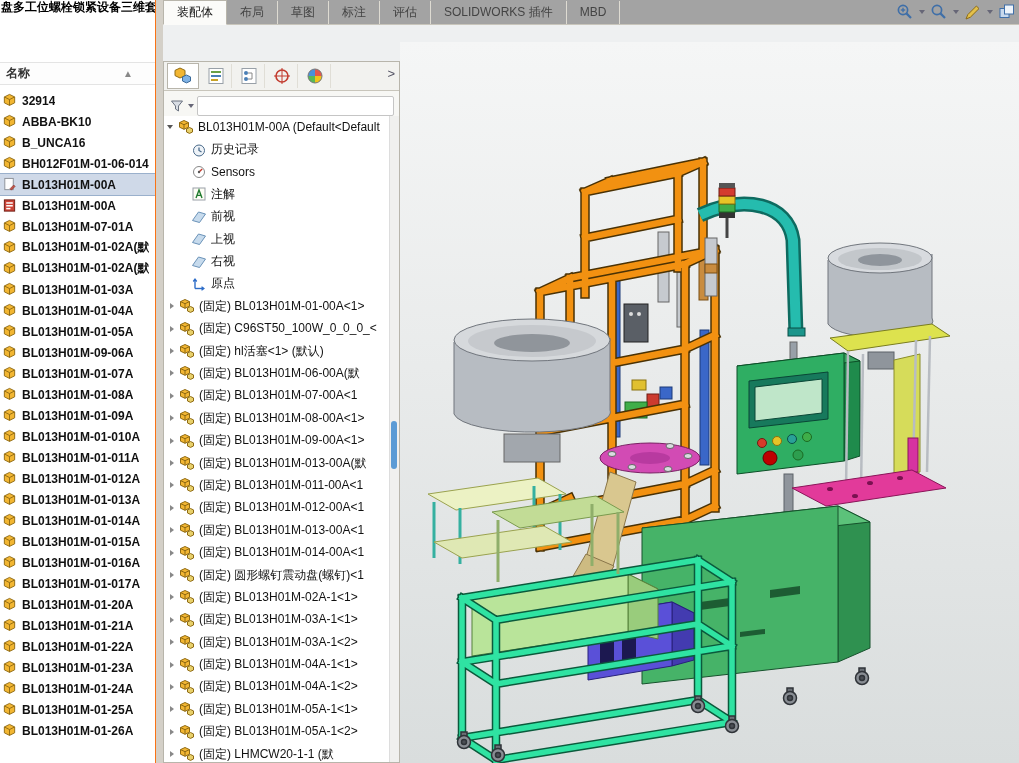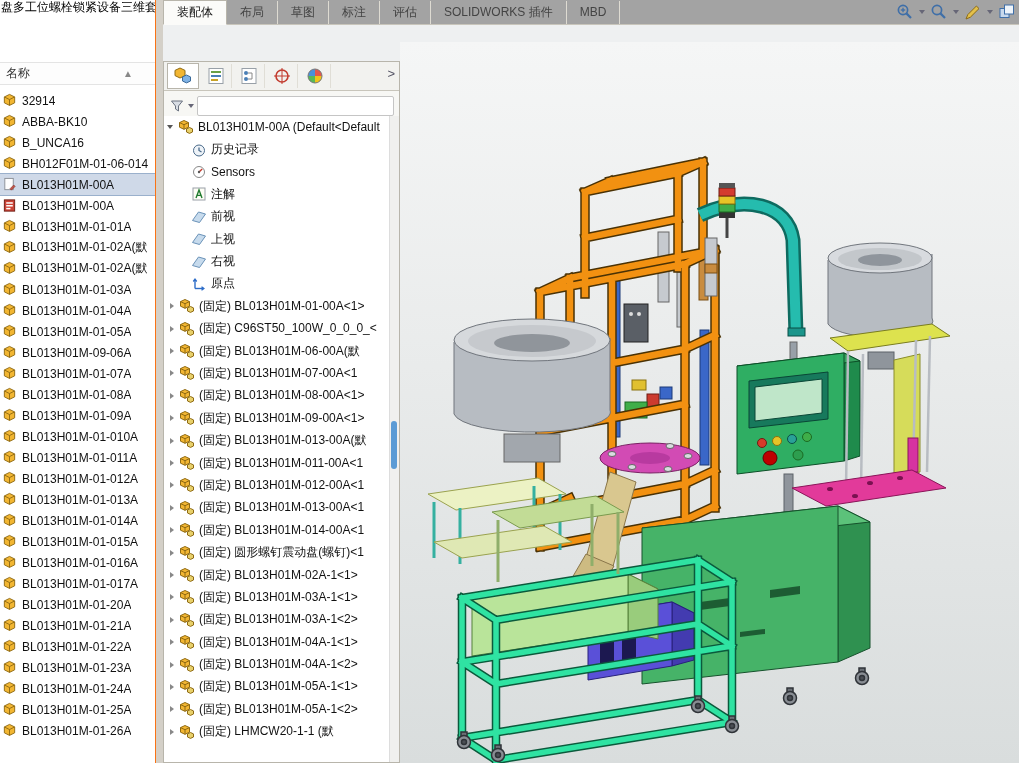--- a/index.html
+++ b/index.html
@@ -1,19 +1,19 @@
 <!DOCTYPE html>
 <html><head>
 <meta charset="utf-8">
 <style>
   html,body{margin:0;padding:0;}
   body{width:1019px;height:763px;overflow:hidden;position:relative;
        font-family:"Liberation Sans",sans-serif;background:#d4d0c8;font-size:12px;color:#111;}
   
-  #leftpanel{position:absolute;left:0;top:0;width:155px;height:763px;background:#fff;border-right:6px solid #f97316;overflow:hidden;}
+  #leftpanel{position:absolute;left:0;top:0;width:155px;height:763px;background:#fff;border-right:6px solid #f97316;overflow:hidden;font-weight:bold;}
   .lp-title{height:16px;line-height:15px;font-size:12px;white-space:nowrap;overflow:hidden;padding-left:1px;color:#000;}
   .lp-header{position:absolute;top:62px;left:0;right:0;height:21px;line-height:21px;border-top:1px solid #e4e4e4;border-bottom:1px solid #e4e4e4;color:#333;padding-left:6px;background:#fdfdfd;}
   .lp-sort{float:right;margin-right:22px;color:#888;font-size:10px;}
   #lp-list{position:absolute;top:90px;left:0;right:0;bottom:0;overflow:hidden;}
   .lp-row{height:21px;display:flex;align-items:center;padding-left:2px;white-space:nowrap;}
   .lp-row.selected{background:#cfd9e8;outline:1px solid #9ab0cc;}
   .lp-ic{width:15px;height:15px;margin-right:5px;flex:none;}
   .lp-ic svg{width:15px;height:15px;display:block;}
   .lp-label{overflow:hidden;}
   
@@ -135,21 +135,21 @@
         <span class="lp-label">BL013H01M-00A</span>
       </div>
       <div class="lp-row">
         <span class="lp-ic">
           <svg viewBox="0 0 16 16">
             <polygon points="8,1.5 13.5,4.2 13.5,10.5 8,13.2 2.5,10.5 2.5,4.2" fill="#f2b632" stroke="#8f6a12"></polygon>
             <polyline points="2.5,4.2 8,7 13.5,4.2" fill="none" stroke="#8f6a12"></polyline>
             <line x1="8" y1="7" x2="8" y2="13.2" stroke="#8f6a12"></line>
           </svg>
         </span>
-        <span class="lp-label">BL013H01M-01-01A</span>
+        <span class="lp-label">BL013H01M-07-01A</span>
       </div>
       <div class="lp-row">
         <span class="lp-ic">
           <svg viewBox="0 0 16 16">
             <polygon points="8,1.5 13.5,4.2 13.5,10.5 8,13.2 2.5,10.5 2.5,4.2" fill="#f2b632" stroke="#8f6a12"></polygon>
             <polyline points="2.5,4.2 8,7 13.5,4.2" fill="none" stroke="#8f6a12"></polyline>
             <line x1="8" y1="7" x2="8" y2="13.2" stroke="#8f6a12"></line>
           </svg>
         </span>
         <span class="lp-label">BL013H01M-01-02A(默</span>
@@ -805,20 +805,32 @@
             <div class="trow t-comp">
               <span class="exp"></span>
               <span class="ticn">
                 <svg viewBox="0 0 16 16">
                   <polygon points="6,1.5 10.5,3.6 10.5,8.2 6,10.3 1.5,8.2 1.5,3.6" fill="#f2b632" stroke="#8f6a12"></polygon>
                   <polyline points="1.5,3.6 6,5.7 10.5,3.6" fill="none" stroke="#8f6a12"></polyline>
                   <line x1="6" y1="5.7" x2="6" y2="10.3" stroke="#8f6a12"></line>
                   <polygon points="11.5,8.5 14.5,9.9 14.5,13 11.5,14.4 8.5,13 8.5,9.9" fill="#e8d06a" stroke="#8f6a12"></polygon>
                 </svg>
               </span>
+              <span>(固定) hl活塞&lt;1&gt; (默认)</span>
+            </div>
+            <div class="trow t-comp">
+              <span class="exp"></span>
+              <span class="ticn">
+                <svg viewBox="0 0 16 16">
+                  <polygon points="6,1.5 10.5,3.6 10.5,8.2 6,10.3 1.5,8.2 1.5,3.6" fill="#f2b632" stroke="#8f6a12"></polygon>
+                  <polyline points="1.5,3.6 6,5.7 10.5,3.6" fill="none" stroke="#8f6a12"></polyline>
+                  <line x1="6" y1="5.7" x2="6" y2="10.3" stroke="#8f6a12"></line>
+                  <polygon points="11.5,8.5 14.5,9.9 14.5,13 11.5,14.4 8.5,13 8.5,9.9" fill="#e8d06a" stroke="#8f6a12"></polygon>
+                </svg>
+              </span>
               <span>(固定) BL013H01M-06-00A(默</span>
             </div>
             <div class="trow t-comp">
               <span class="exp"></span>
               <span class="ticn">
                 <svg viewBox="0 0 16 16">
                   <polygon points="6,1.5 10.5,3.6 10.5,8.2 6,10.3 1.5,8.2 1.5,3.6" fill="#f2b632" stroke="#8f6a12"></polygon>
                   <polyline points="1.5,3.6 6,5.7 10.5,3.6" fill="none" stroke="#8f6a12"></polyline>
                   <line x1="6" y1="5.7" x2="6" y2="10.3" stroke="#8f6a12"></line>
                   <polygon points="11.5,8.5 14.5,9.9 14.5,13 11.5,14.4 8.5,13 8.5,9.9" fill="#e8d06a" stroke="#8f6a12"></polygon>

